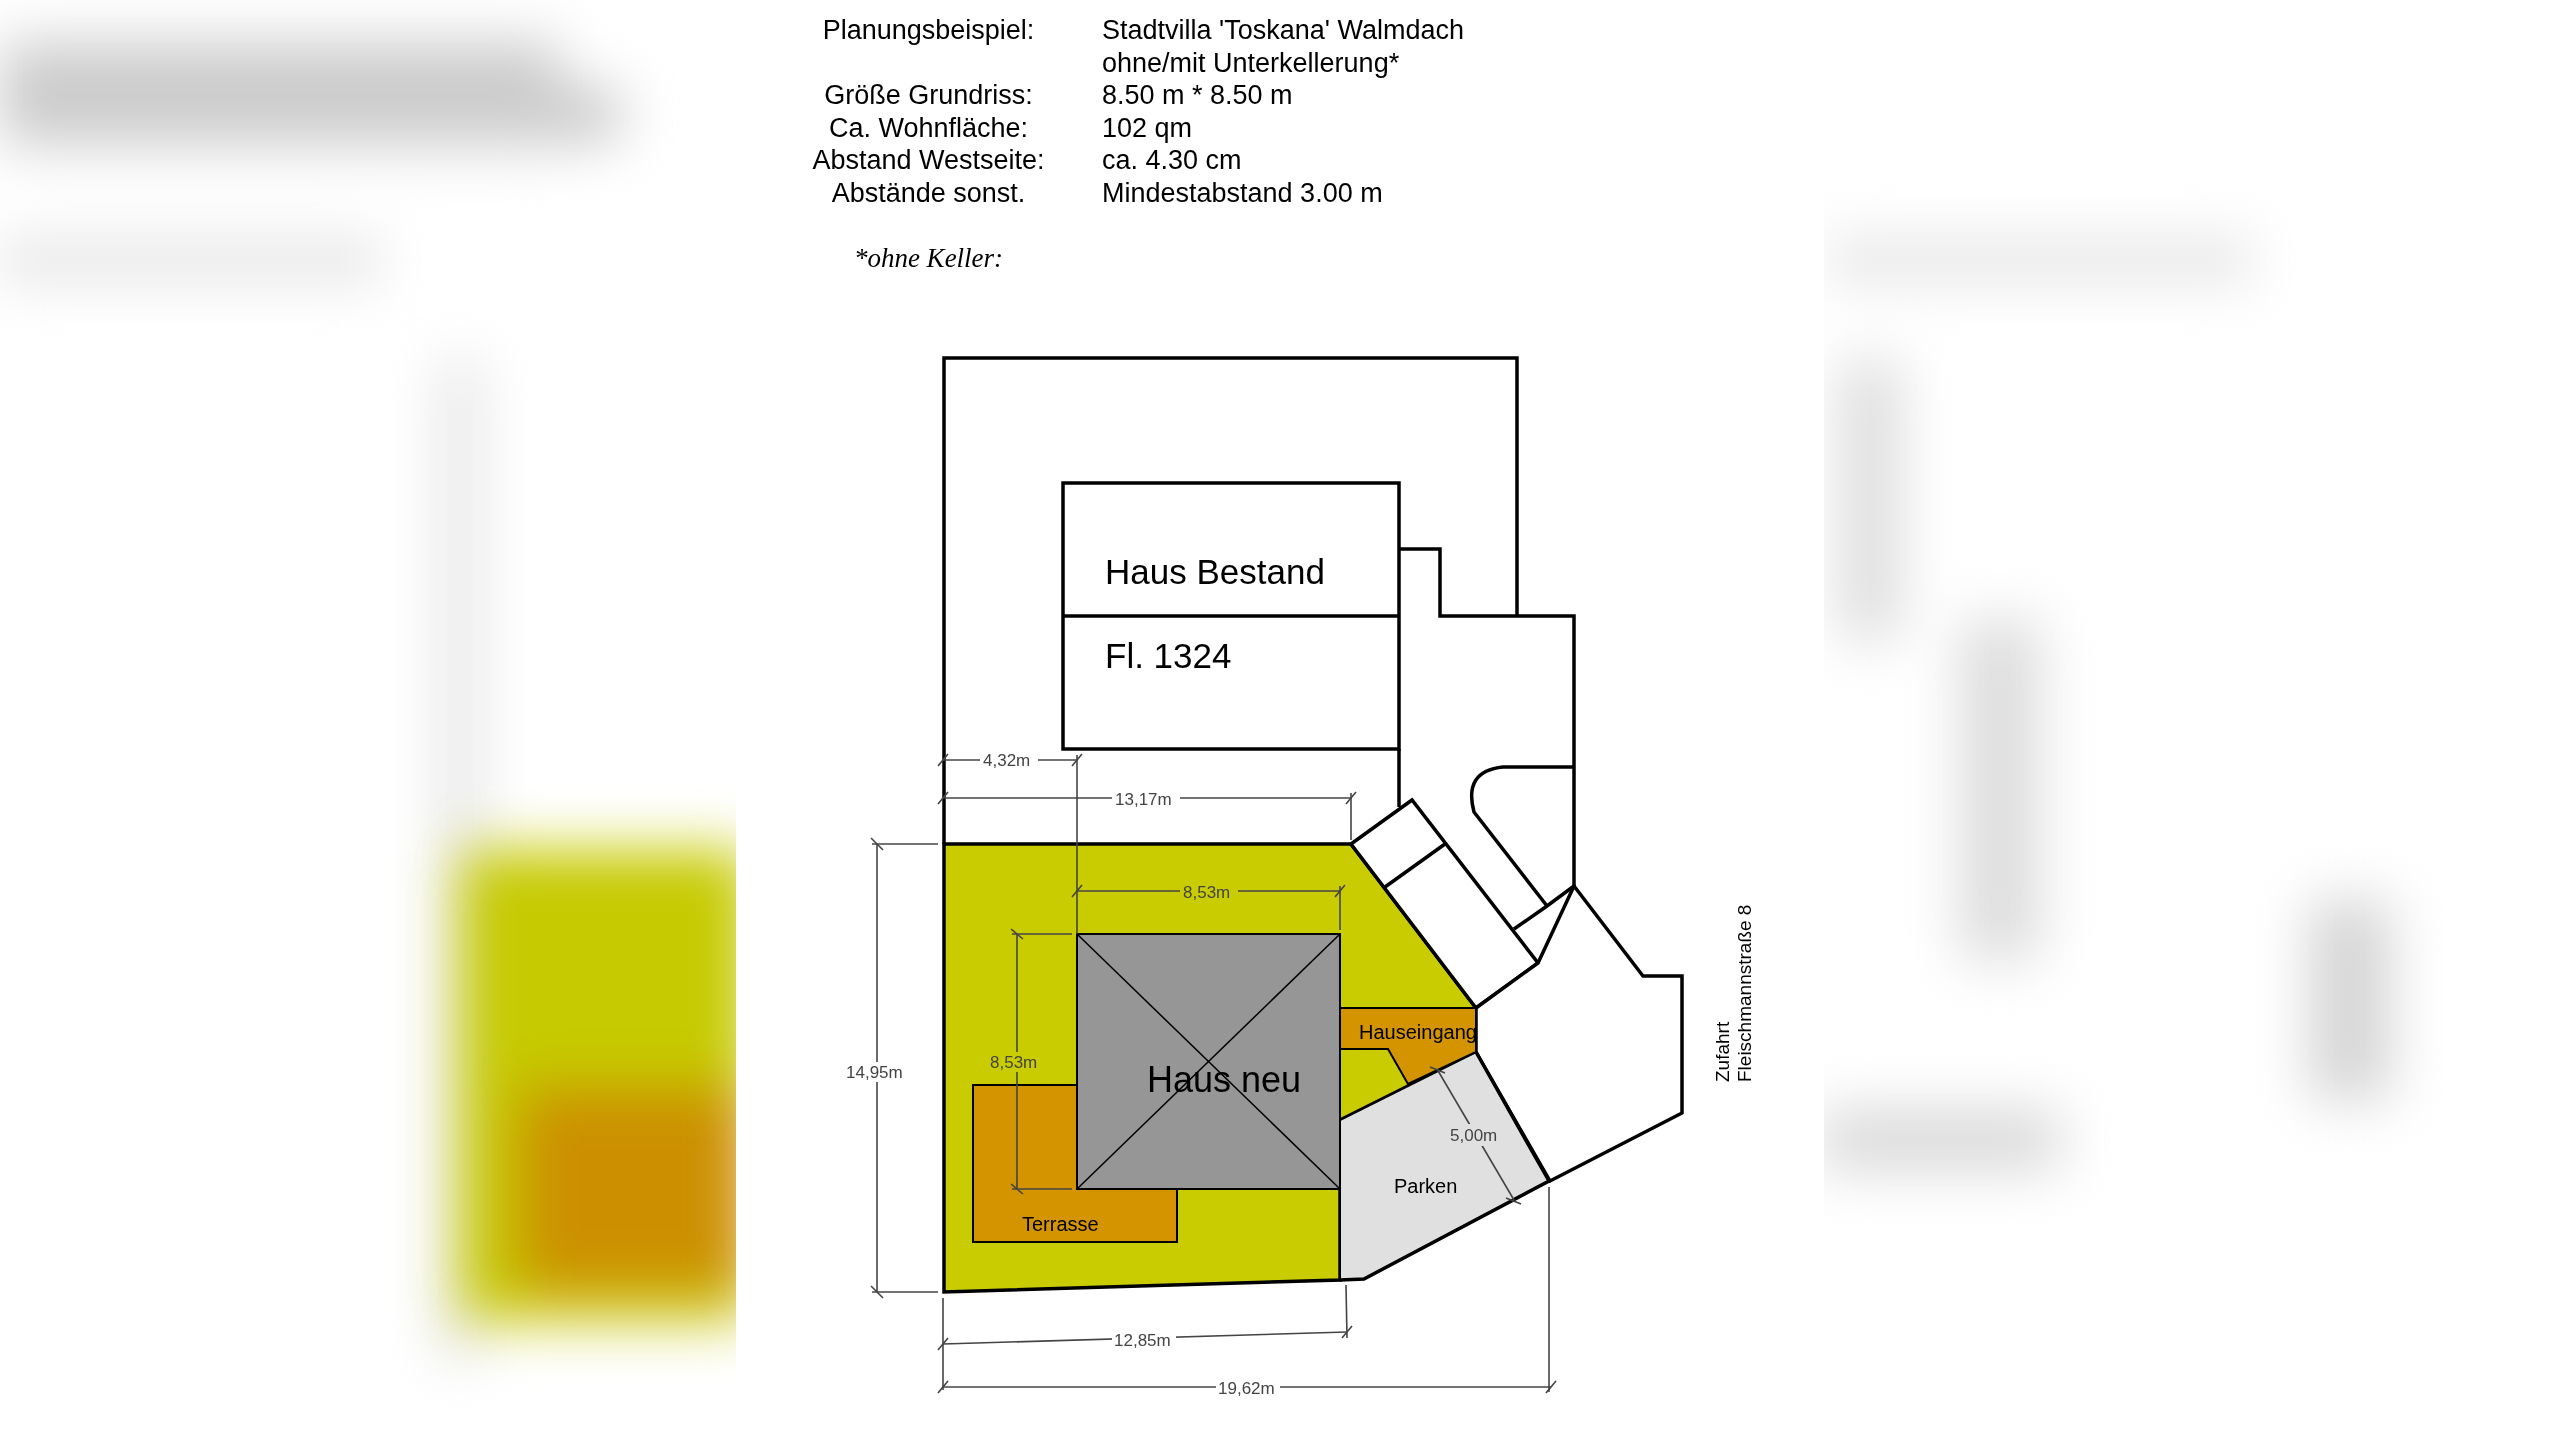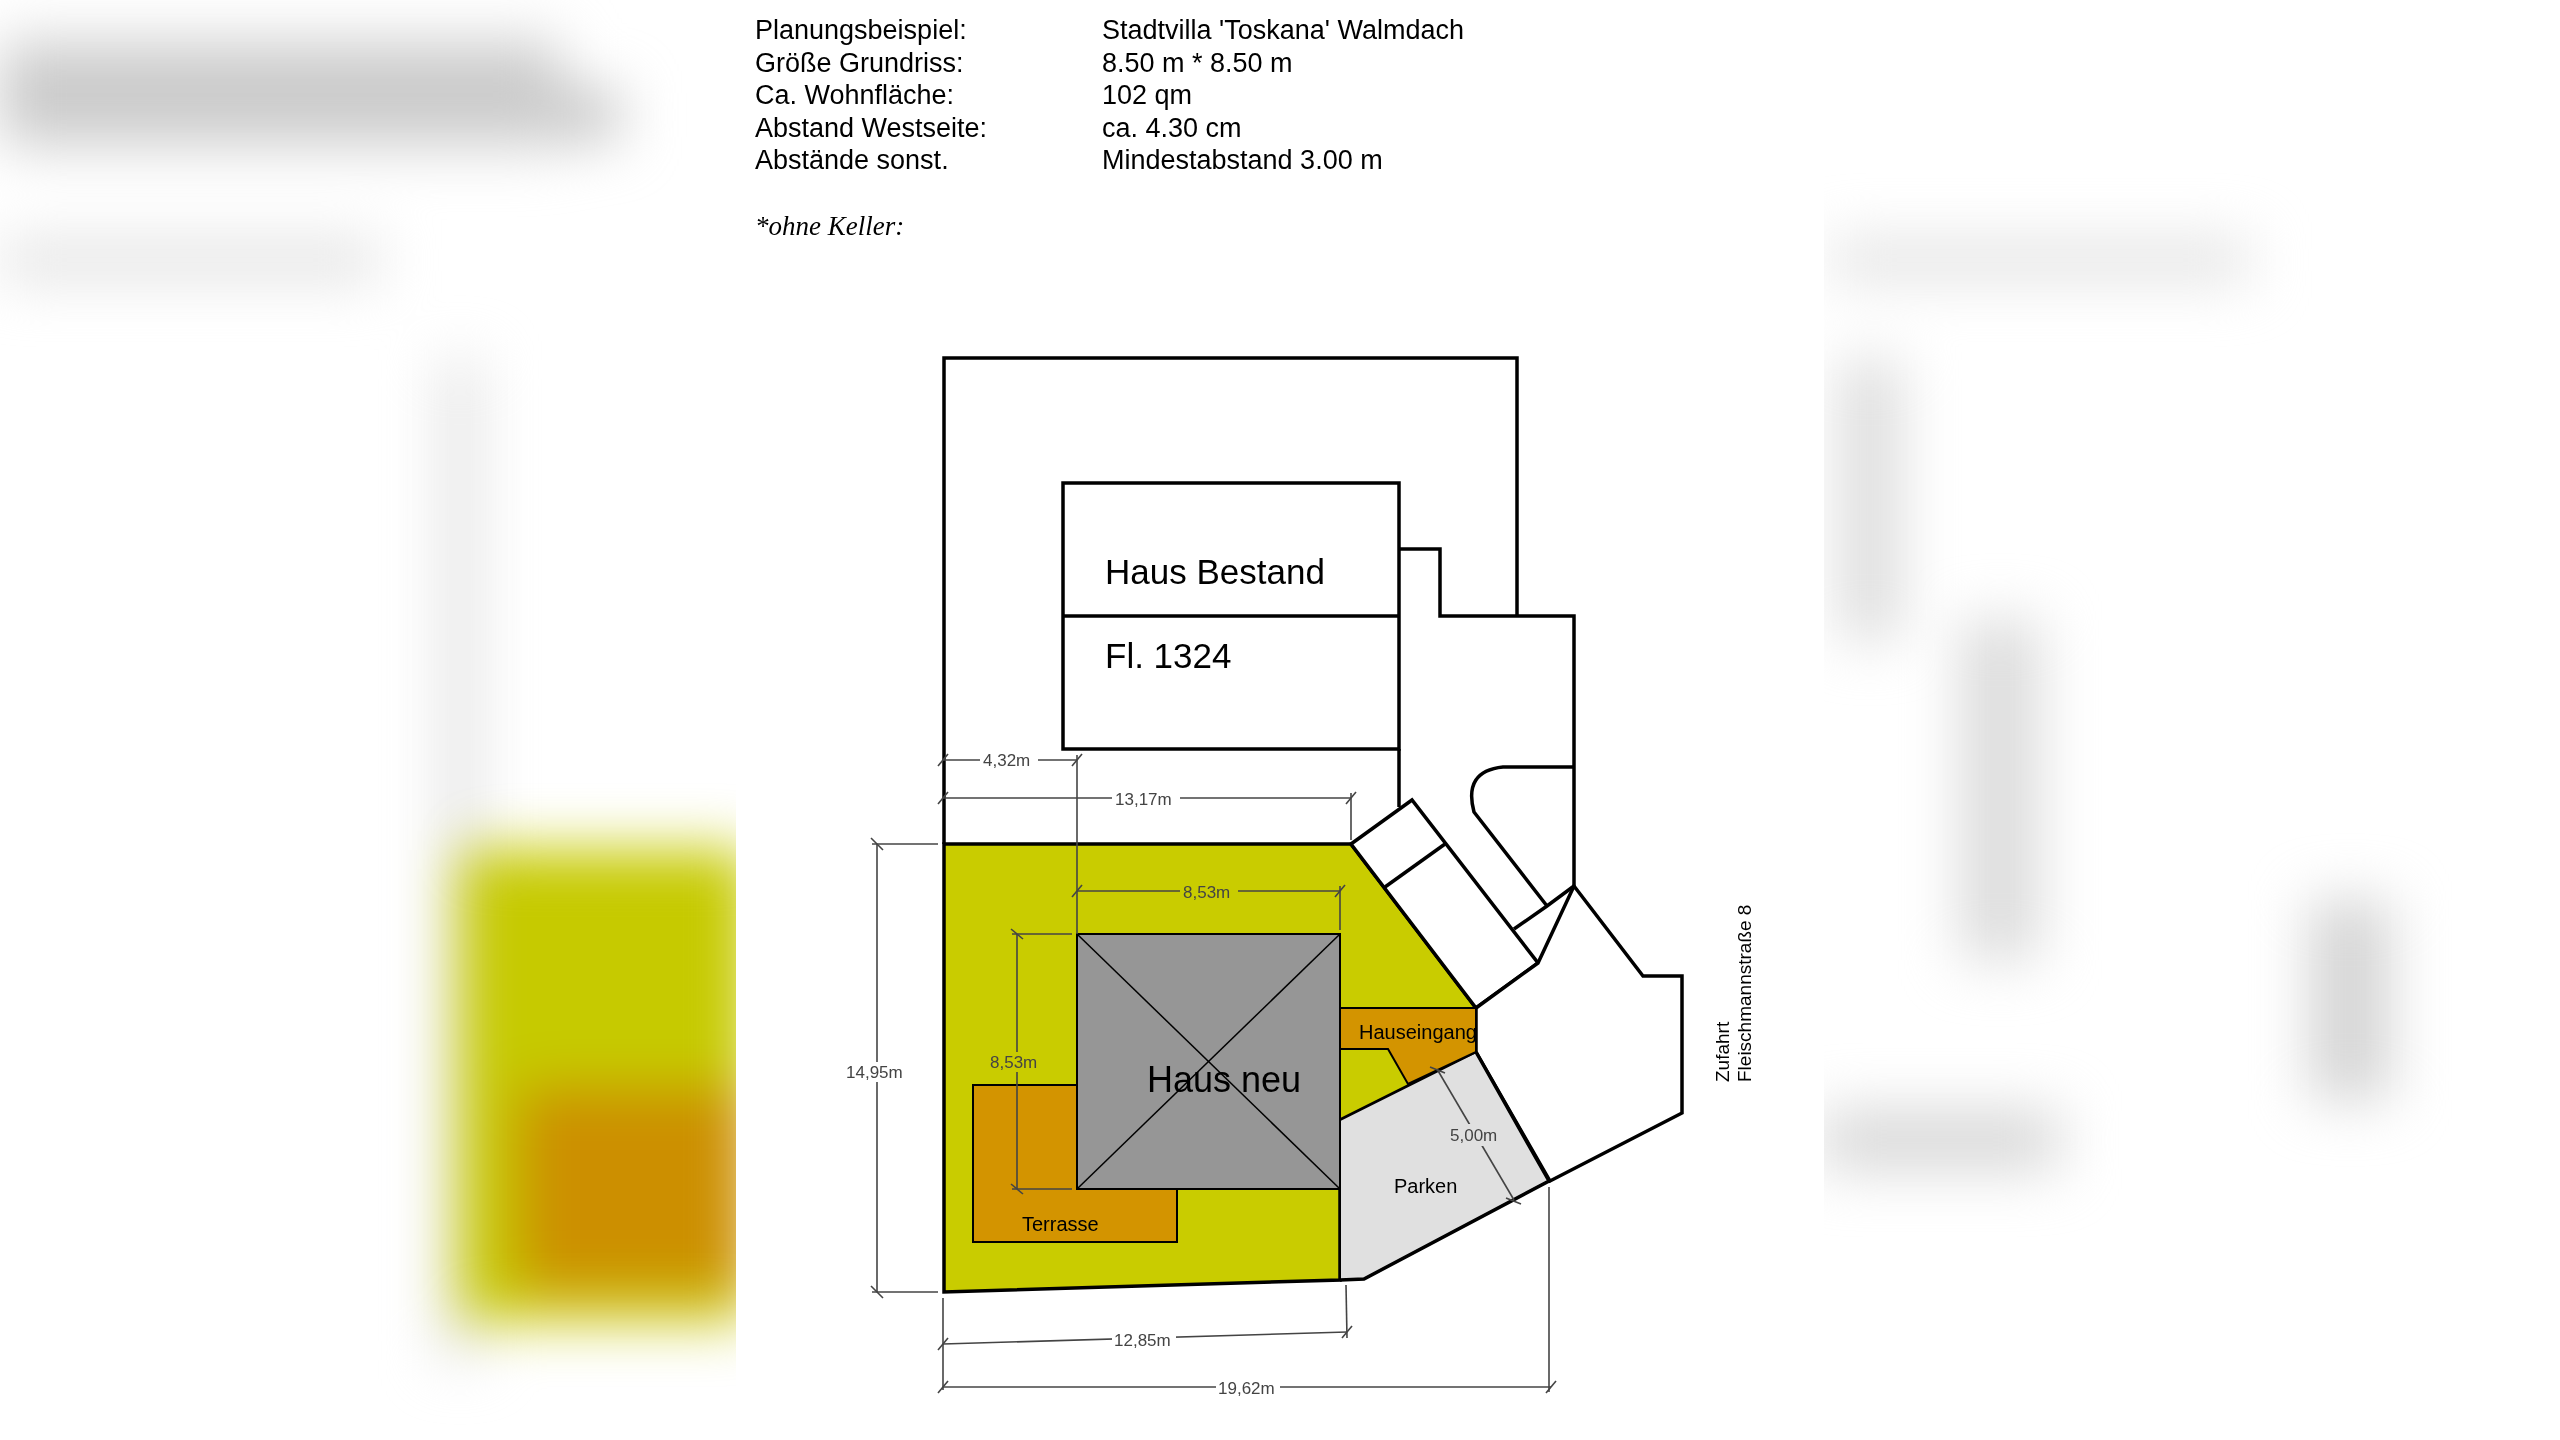--- a/index.html
+++ b/index.html
@@ -2,21 +2,21 @@
 <html><head>
 <meta charset="utf-8">
 <style>
   html,body{margin:0;padding:0;}
   body{width:2560px;height:1440px;position:relative;overflow:hidden;background:#ffffff;font-family:"Liberation Sans",sans-serif;}
   .bg{position:absolute;inset:0;filter:blur(28px);overflow:hidden;}
   .bg svg{position:absolute;left:0;top:0;}
   .page{position:absolute;left:736px;top:0;width:1088px;height:1440px;background:#ffffff;}
   .info{position:absolute;left:755px;top:14px;font-size:27px;line-height:32.6px;color:#000;}
   .info .row{display:flex;height:32.6px;}
-  .info .k{width:347px;white-space:nowrap;}
+  .info .k{width:347px;white-space:nowrap;text-align:center;}
   .info .v{white-space:nowrap;}
   .info .gap{height:32.6px;}
   .info .ital{font-style:italic;font-family:Liberation Serif, serif;}
   .plan{position:absolute;left:0;top:0;}
   .plan text{font-family:"Liberation Sans",sans-serif;}
   .dimtxt{font-family:"DejaVu Sans",sans-serif;font-size:17px;fill:#444;}
 </style>
 </head>
 <body>
 
@@ -36,20 +36,24 @@
     <rect x="1820" y="1110" width="240" height="60" fill="#d8d8d8"></rect>
   </svg>
 </div>
 
 <div class="page"></div>
 
 <div class="info">
   <div class="row">
     <span class="k">Planungsbeispiel:</span>
     <span class="v">Stadtvilla 'Toskana' Walmdach</span>
+  </div>
+  <div class="row">
+    <span class="k"></span>
+    <span class="v">ohne/mit Unterkellerung*</span>
   </div>
   <div class="row">
     <span class="k">Größe Grundriss:</span>
     <span class="v">8.50 m * 8.50 m</span>
   </div>
   <div class="row">
     <span class="k">Ca. Wohnfläche:</span>
     <span class="v">102 qm</span>
   </div>
   <div class="row">

